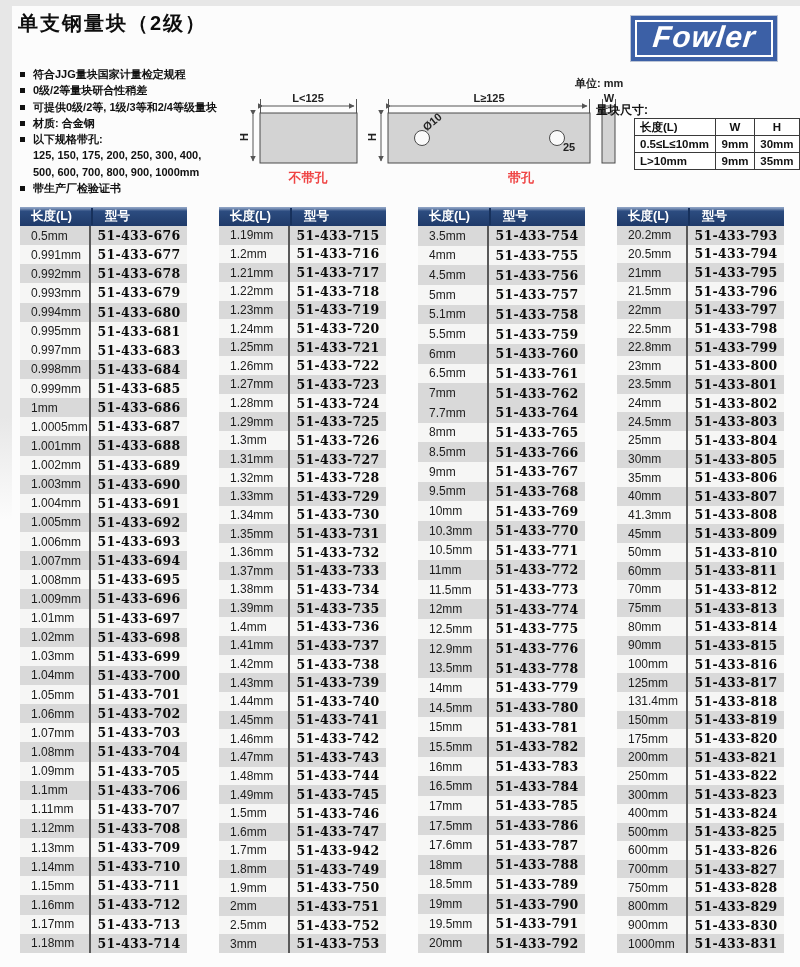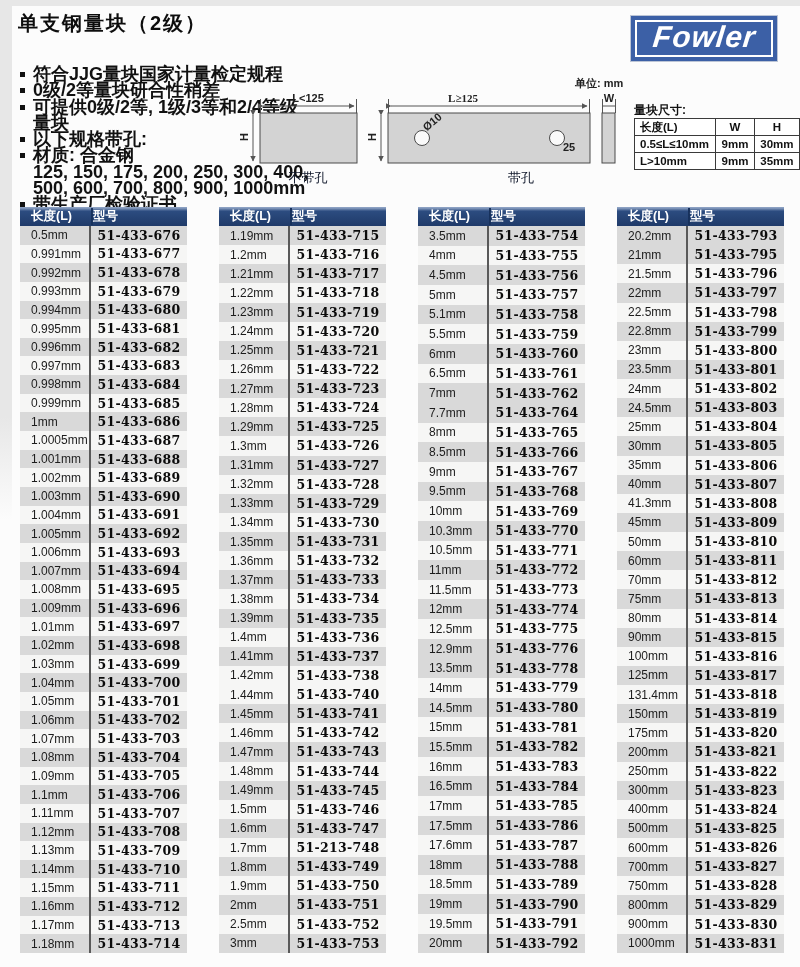--- a/index.html
+++ b/index.html
@@ -11,48 +11,48 @@
   .page-title{position:absolute;left:18px;top:10px;font-size:20px;font-weight:bold;
               letter-spacing:2px;color:#0d0d0d;}
   
   .logo{position:absolute;left:630px;top:15px;width:148px;height:47px;background:#3c60a6;
         border:1px solid #bcc5d6;box-sizing:border-box;}
   .logo-frame{position:absolute;inset:4px;border:2px solid #ffffff;display:flex;
               align-items:center;justify-content:center;}
   .logo-text{font-style:italic;font-weight:bold;color:#fff;font-size:30px;line-height:1;
              letter-spacing:1px;transform:skewX(-6deg);padding-bottom:3px;}
   
-  .features{position:absolute;left:20px;top:66px;width:290px;font-size:18px;font-weight:bold;}
+  .features{position:absolute;left:20px;top:66px;width:290px;font-size:11px;font-weight:bold;}
   .feature{display:flex;line-height:16.3px;}
   .feature .bullet{width:5px;height:5px;background:#111;margin:6px 8px 0 0;flex:none;}
   .feature.indent .bullet{visibility:hidden;}
   
   .diagram-svg{position:absolute;left:240px;top:70px;}
   .dlabel{position:absolute;font-size:11px;font-weight:bold;color:#222;white-space:nowrap;}
   .center{transform:translateX(-50%);}
   .rot90{transform:rotate(-90deg);}
   .rot40{transform:rotate(-40deg);transform-origin:left bottom;}
-  .dcaption{position:absolute;font-size:13px;font-weight:normal;color:#0f172a;transform:translateX(-50%);
+  .dcaption{position:absolute;font-size:13px;font-weight:bold;color:#ef4444;transform:translateX(-50%);
             white-space:nowrap;}
   
-  .size-caption{position:absolute;left:634px;top:102px;font-size:12px;font-weight:bold;}
+  .size-caption{position:absolute;left:596px;top:102px;font-size:12px;font-weight:bold;}
   .size-table{position:absolute;left:634px;top:118px;border-collapse:collapse;background:#fff;}
   .size-table th,.size-table td{border:1px solid #3a3a3a;font-size:11.5px;font-weight:bold;
       padding:0 5px;height:16px;white-space:nowrap;background:#fff;}
   .size-table .c0{width:78px;text-align:left;}
   .size-table .c1{width:32px;text-align:center;}
   .size-table .c2{width:40px;text-align:center;}
   
   .catalog{position:absolute;left:20px;top:207px;width:764px;height:746px;display:flex;gap:32px;}
   .cat-table{flex:1;display:flex;flex-direction:column;}
   .cat-header{height:19px;flex:none;display:flex;align-items:center;color:#fff;font-weight:bold;
       font-size:12.5px;
       background:linear-gradient(180deg,#8ba0c2 0%,#8ba0c2 5%,#2c4c80 22%,#1f3a69 100%);}
   .cat-header .c-len{width:71px;padding-left:11px;box-sizing:border-box;}
-  .cat-header .c-mod{flex:1;padding-left:0;border-left:2px solid #17315c;}
+  .cat-header .c-mod{flex:1;padding-left:12px;border-left:2px solid #17315c;}
   .cat-row{flex:1;display:flex;align-items:stretch;font-size:12px;color:#1c1c1c;}
   .cat-row .c-len{width:71px;padding-left:11px;box-sizing:border-box;display:flex;
       align-items:center;border-right:2px solid #595959;}
   .cat-row .c-mod{flex:1;display:flex;align-items:center;justify-content:center;
       font-family:"DejaVu Serif","Liberation Serif",serif;font-weight:bold;font-size:12.5px;
       letter-spacing:.3px;color:#0b0b0b;}
   .cat-row.shade{background:#d9d9d9;}
   .cat-row.light{background:#f6f6f5;}
 </style>
 </head>
@@ -78,25 +78,25 @@
       <div class="feature">
         <span class="bullet"></span>
         <span>0级/2等量块研合性稍差</span>
       </div>
       <div class="feature">
         <span class="bullet"></span>
         <span>可提供0级/2等, 1级/3等和2/4等级量块</span>
       </div>
       <div class="feature">
         <span class="bullet"></span>
-        <span>以下规格带孔:</span>
+        <span>材质: 合金钢</span>
       </div>
       <div class="feature">
         <span class="bullet"></span>
-        <span>材质: 合金钢</span>
+        <span>以下规格带孔:</span>
       </div>
       <div class="feature indent">
         <span class="bullet"></span>
         <span>125, 150, 175, 200, 250, 300, 400,</span>
       </div>
       <div class="feature indent">
         <span class="bullet"></span>
         <span>500, 600, 700, 800, 900, 1000mm</span>
       </div>
       <div class="feature">
@@ -134,21 +134,21 @@
       <line x1="362.5" y1="36" x2="375.5" y2="36"></line>
     </g>
     <rect x="20" y="43" width="97" height="50" fill="#d3d3d3" stroke="#4a4a4a"></rect>
     <rect x="148" y="43" width="202" height="50" fill="#d3d3d3" stroke="#4a4a4a"></rect>
     <circle cx="182" cy="68" r="7.5" fill="#fafafa" stroke="#4a4a4a"></circle>
     <circle cx="317" cy="68" r="7.5" fill="#fafafa" stroke="#4a4a4a"></circle>
     <rect x="362" y="43" width="13" height="50" fill="#d3d3d3" stroke="#4a4a4a"></rect>
   </svg>
 
   <span class="dlabel center" style="left:308px;top:92px;">L&lt;125</span>
-  <span class="dlabel center" style="left:463px;top:92px;font-family:Liberation Serif, serif;">L≥125</span>
+  <span class="dlabel center" style="left:489px;top:92px;">L≥125</span>
   <span class="dlabel center" style="left:609px;top:92px;">W</span>
   <span class="dlabel" style="left:575px;top:76px;">单位: mm</span>
   <span class="dlabel rot90" style="left:240px;top:131px;">H</span>
   <span class="dlabel rot90" style="left:368px;top:131px;">H</span>
   <span class="dlabel rot40" style="left:428px;top:121px;">Ø10</span>
   <span class="dlabel" style="left:563px;top:141px;">25</span>
   <span class="dcaption" style="left:308px;top:169px;">不带孔</span>
   <span class="dcaption" style="left:489px;top:169px;margin-left:32px;">带孔</span>
 
   <div class="size-caption">量块尺寸:</div>
@@ -195,24 +195,20 @@
           <span class="c-mod">51-433-679</span>
         </div>
         <div class="cat-row shade">
           <span class="c-len">0.994mm</span>
           <span class="c-mod">51-433-680</span>
         </div>
         <div class="cat-row light">
           <span class="c-len">0.995mm</span>
           <span class="c-mod">51-433-681</span>
         </div>
-        <div class="cat-row shade">
-          <span class="c-len">0.996mm</span>
-          <span class="c-mod">51-433-682</span>
-        </div>
         <div class="cat-row light">
           <span class="c-len">0.997mm</span>
           <span class="c-mod">51-433-683</span>
         </div>
         <div class="cat-row shade">
           <span class="c-len">0.998mm</span>
           <span class="c-mod">51-433-684</span>
         </div>
         <div class="cat-row light">
           <span class="c-len">0.999mm</span>
@@ -429,20 +425,24 @@
           <span class="c-mod">51-433-736</span>
         </div>
         <div class="cat-row shade">
           <span class="c-len">1.41mm</span>
           <span class="c-mod">51-433-737</span>
         </div>
         <div class="cat-row light">
           <span class="c-len">1.42mm</span>
           <span class="c-mod">51-433-738</span>
         </div>
+        <div class="cat-row shade">
+          <span class="c-len">1.43mm</span>
+          <span class="c-mod">51-433-739</span>
+        </div>
         <div class="cat-row light">
           <span class="c-len">1.44mm</span>
           <span class="c-mod">51-433-740</span>
         </div>
         <div class="cat-row shade">
           <span class="c-len">1.45mm</span>
           <span class="c-mod">51-433-741</span>
         </div>
         <div class="cat-row light">
           <span class="c-len">1.46mm</span>
@@ -463,21 +463,21 @@
         <div class="cat-row light">
           <span class="c-len">1.5mm</span>
           <span class="c-mod">51-433-746</span>
         </div>
         <div class="cat-row shade">
           <span class="c-len">1.6mm</span>
           <span class="c-mod">51-433-747</span>
         </div>
         <div class="cat-row light">
           <span class="c-len">1.7mm</span>
-          <span class="c-mod">51-213-748</span>
+          <span class="c-mod">51-433-942</span>
         </div>
         <div class="cat-row shade">
           <span class="c-len">1.8mm</span>
           <span class="c-mod">51-433-749</span>
         </div>
         <div class="cat-row light">
           <span class="c-len">1.9mm</span>
           <span class="c-mod">51-433-750</span>
         </div>
         <div class="cat-row shade">
@@ -649,20 +649,24 @@
       </div>
       <div class="cat-table">
         <div class="cat-header">
           <span class="c-len">长度(L)</span>
           <span class="c-mod" style="justify-content: flex-start; font-family: inherit; font-size: 12.5px;">型号</span>
         </div>
         <div class="cat-row shade">
           <span class="c-len">20.2mm</span>
           <span class="c-mod">51-433-793</span>
         </div>
+        <div class="cat-row light">
+          <span class="c-len">20.5mm</span>
+          <span class="c-mod">51-433-794</span>
+        </div>
         <div class="cat-row shade">
           <span class="c-len">21mm</span>
           <span class="c-mod">51-433-795</span>
         </div>
         <div class="cat-row light">
           <span class="c-len">21.5mm</span>
           <span class="c-mod">51-433-796</span>
         </div>
         <div class="cat-row shade">
           <span class="c-len">22mm</span>

